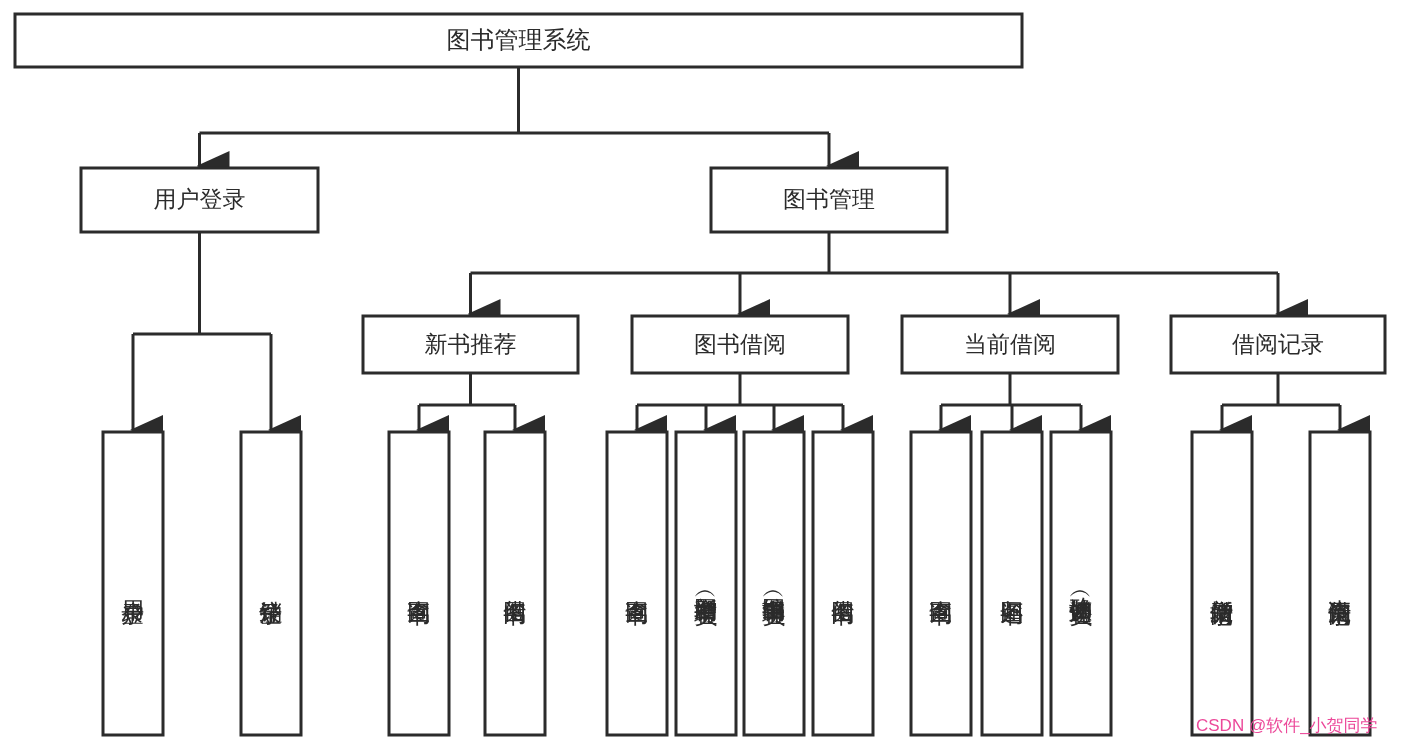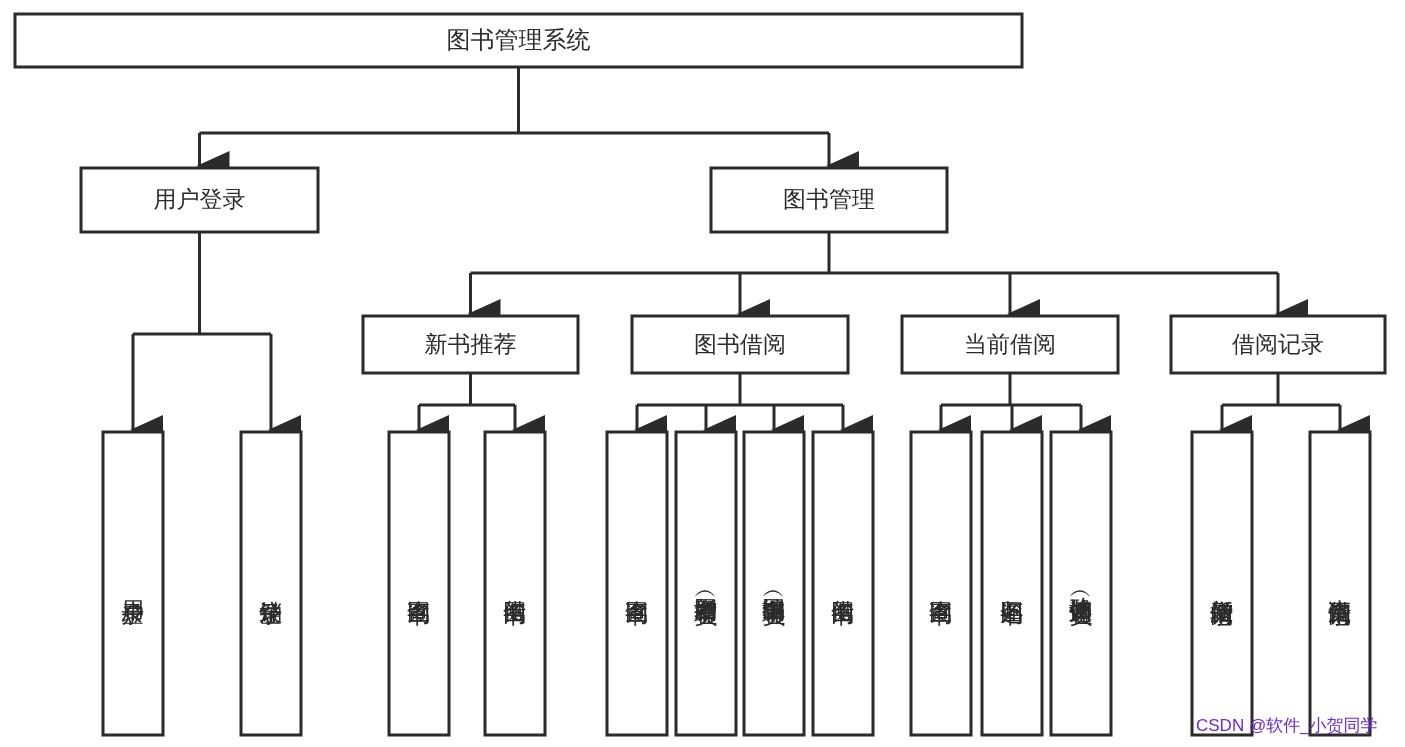--- a/index.html
+++ b/index.html
@@ -63,21 +63,21 @@
     line-height: 1.16;
     color: #2b2b2b;
     letter-spacing: 1px;
     white-space: nowrap;
     text-align: center;
   }
   .watermark {
     position: absolute;
     font-family: "Liberation Sans", sans-serif;
     font-size: 17px;
-    color: #6d28d9;
+    color: #ec4899;
     white-space: nowrap;
     pointer-events: none;
   }
 </style>
 </head>
 <body>
 
 <svg id="diagram" viewBox="0 0 1405 747">
   <defs>
     <marker id="arrow" viewBox="0 0 12 12" refX="6" refY="11" markerWidth="12" markerHeight="12" orient="auto-start-reverse">

